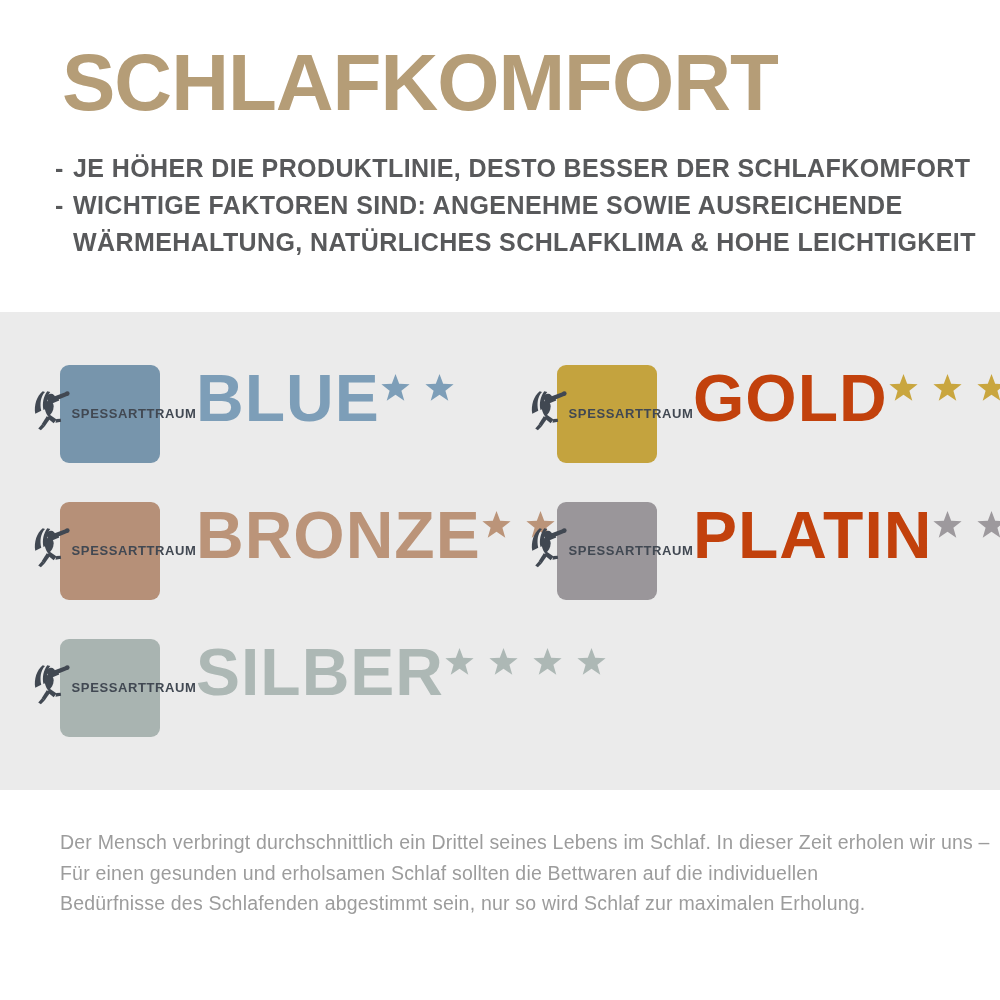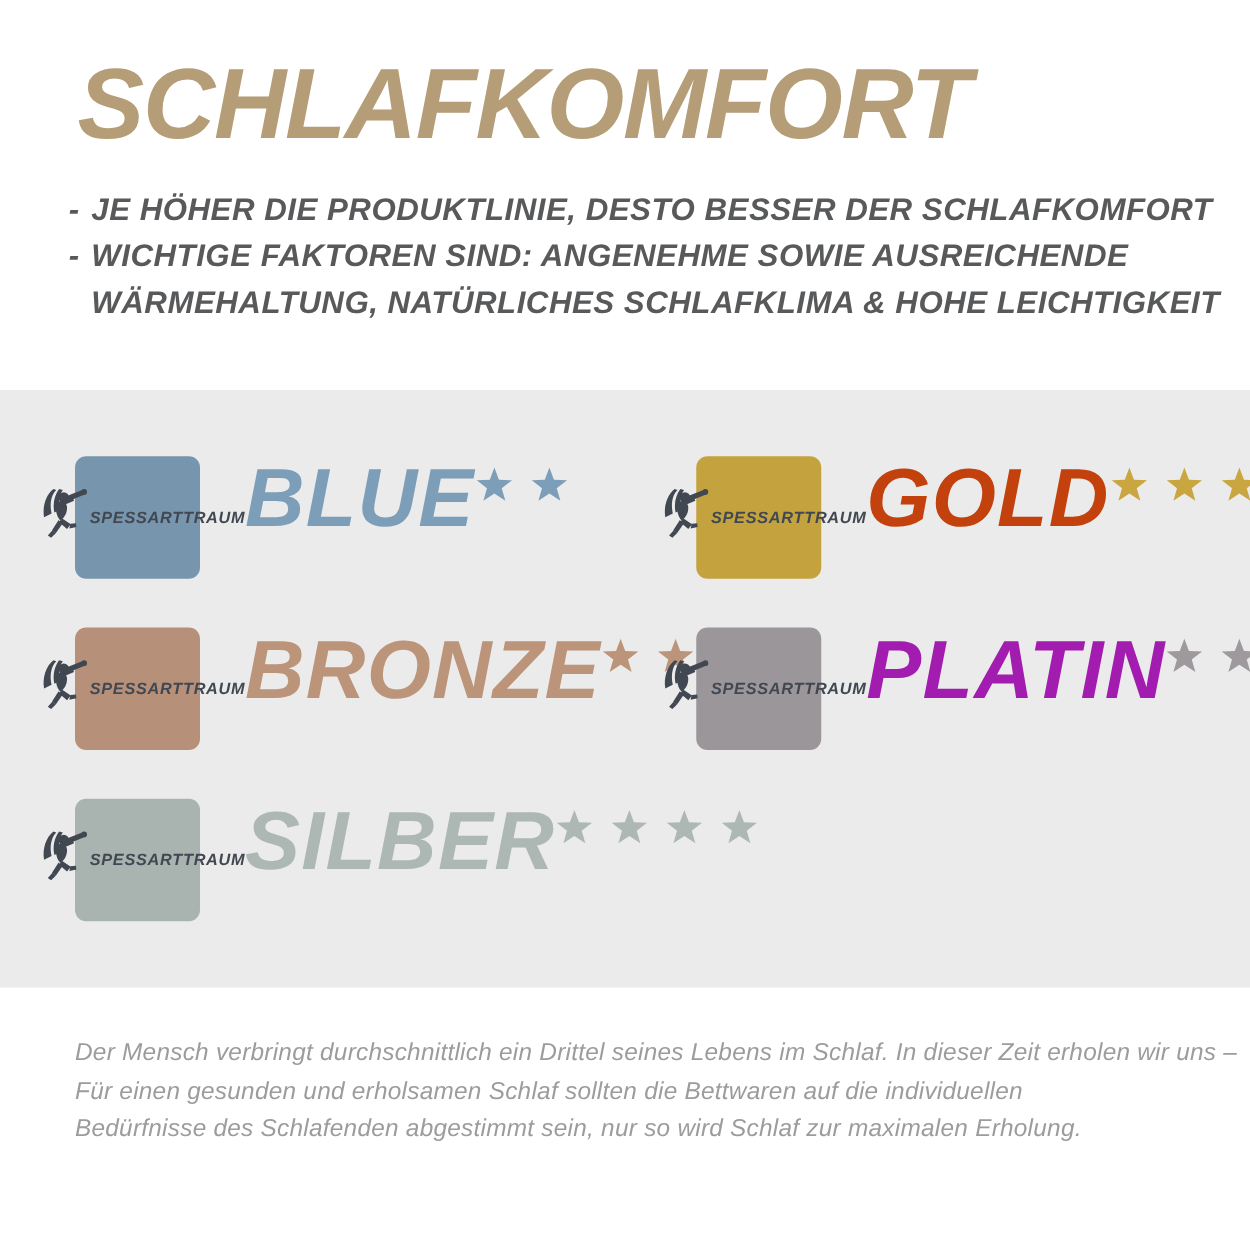--- a/index.html
+++ b/index.html
@@ -1,18 +1,18 @@
 <!DOCTYPE html>
 <html><head>
 <meta charset="utf-8">
 <style>
   html,body{margin:0;padding:0;}
   .page{
     position:relative; width:1000px; height:988px; overflow:hidden;
-    background:#ffffff; font-family:"Liberation Sans", sans-serif;font-style:italic;
+    background:#ffffff; font-family:"Liberation Sans", sans-serif;
   }
   .title{
     position:absolute; left:62px; top:42px;
     font-size:80px; font-weight:700; letter-spacing:-1px; line-height:82px;
     white-space:nowrap;
   }
   .bullets{
     position:absolute; left:55px; top:150px;
     font-size:25px; font-weight:700; letter-spacing:0.4px; line-height:37px;
     white-space:nowrap;
@@ -238,21 +238,21 @@
           <path d="M34 34 L43.5 40.5 L39.5 45.5 L31 38.5 Z"></path>
           <path d="M43 40 L49 39.5 L49.5 43.5 L42 45 Z"></path>
           <path d="M30.5 36 L23.5 47 L27.5 50 L34.5 40 Z"></path>
           <path d="M24 47 L19 52.5 L22.5 55 L27.5 50 Z"></path>
         </svg>
         <div class="brand-l1">SPESSART</div>
         <div class="brand-l2">TRAUM</div>
       </div>
     </div>
     <div class="info">
-      <div class="product-name" style="color: #a21caf; text-align: right;">PLATIN</div>
+      <div class="product-name" style="color: #c2410c; text-align: right;">PLATIN</div>
       <div class="stars" style="color: rgb(157, 153, 157);">
         <svg class="star" viewBox="0 0 32 30" xmlns="http://www.w3.org/2000/svg" fill="currentColor">
           <path d="M16 0 L19.8 10.2 L30.6 10.6 L22.1 17.2 L25.1 27.6 L16 21.5 L6.9 27.6 L9.9 17.2 L1.4 10.6 L12.2 10.2 Z"></path>
         </svg>
       <svg class="star" viewBox="0 0 32 30" xmlns="http://www.w3.org/2000/svg" fill="currentColor">
           <path d="M16 0 L19.8 10.2 L30.6 10.6 L22.1 17.2 L25.1 27.6 L16 21.5 L6.9 27.6 L9.9 17.2 L1.4 10.6 L12.2 10.2 Z"></path>
         </svg>
               <svg class="star" viewBox="0 0 32 30" xmlns="http://www.w3.org/2000/svg" fill="currentColor">
           <path d="M16 0 L19.8 10.2 L30.6 10.6 L22.1 17.2 L25.1 27.6 L16 21.5 L6.9 27.6 L9.9 17.2 L1.4 10.6 L12.2 10.2 Z"></path>
         </svg>

